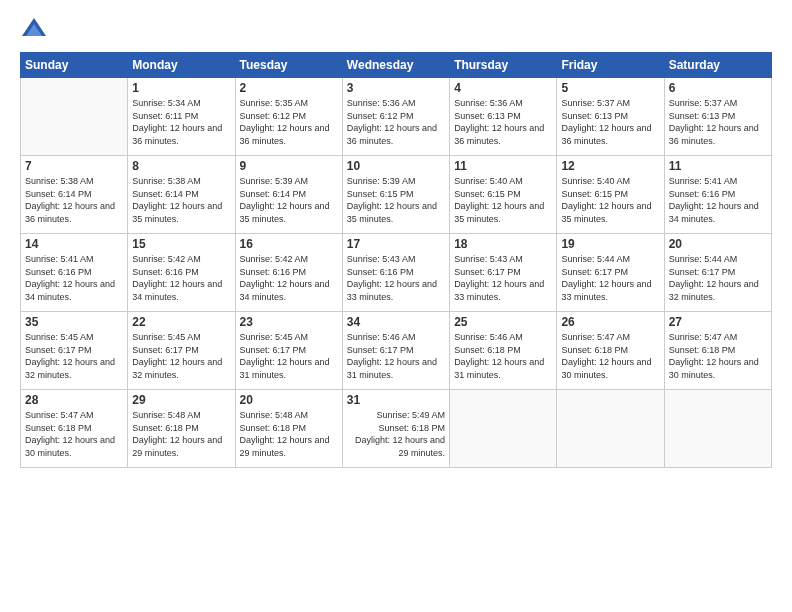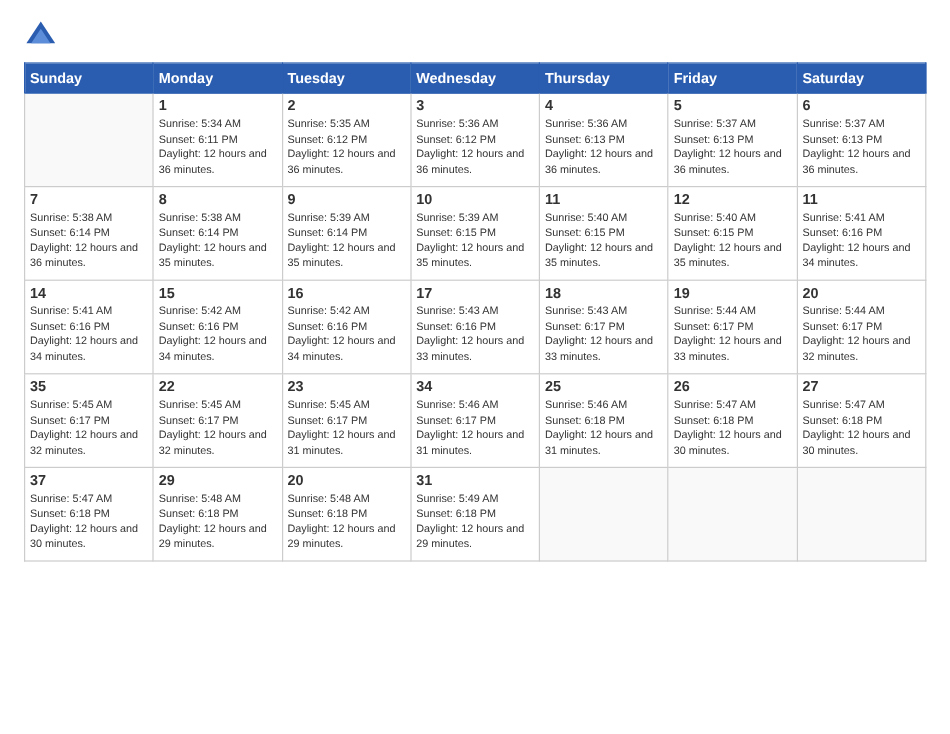--- a/index.html
+++ b/index.html
@@ -294,40 +294,40 @@
           </td>
           <td>
             <span class="day-num">27</span>
             <div class="day-info" style="white-space: pre-line;">Sunrise: 5:47 AM
 Sunset: 6:18 PM
 Daylight: 12 hours and 30 minutes.</div>
           </td>
         </tr>
         <tr class="week-row">
           <td>
-            <span class="day-num">37</span>
+            <span class="day-num">28</span>
             <div class="day-info" style="white-space: pre-line;">Sunrise: 5:47 AM
 Sunset: 6:18 PM
 Daylight: 12 hours and 30 minutes.</div>
           </td>
           <td>
             <span class="day-num">29</span>
             <div class="day-info" style="white-space: pre-line;">Sunrise: 5:48 AM
 Sunset: 6:18 PM
 Daylight: 12 hours and 29 minutes.</div>
           </td>
           <td>
             <span class="day-num">20</span>
             <div class="day-info" style="white-space: pre-line;">Sunrise: 5:48 AM
 Sunset: 6:18 PM
 Daylight: 12 hours and 29 minutes.</div>
           </td>
           <td>
             <span class="day-num">31</span>
-            <div class="day-info" style="white-space: pre-line;">Sunrise: 5:49 AM
+            <div class="day-info" style="white-space: pre-line; text-align: right;">Sunrise: 5:49 AM
 Sunset: 6:18 PM
 Daylight: 12 hours and 29 minutes.</div>
           </td>
           <td class="empty"></td>
           <td class="empty"></td>
           <td class="empty"></td>
         </tr>
       </tbody>
   </table>
 </div>

